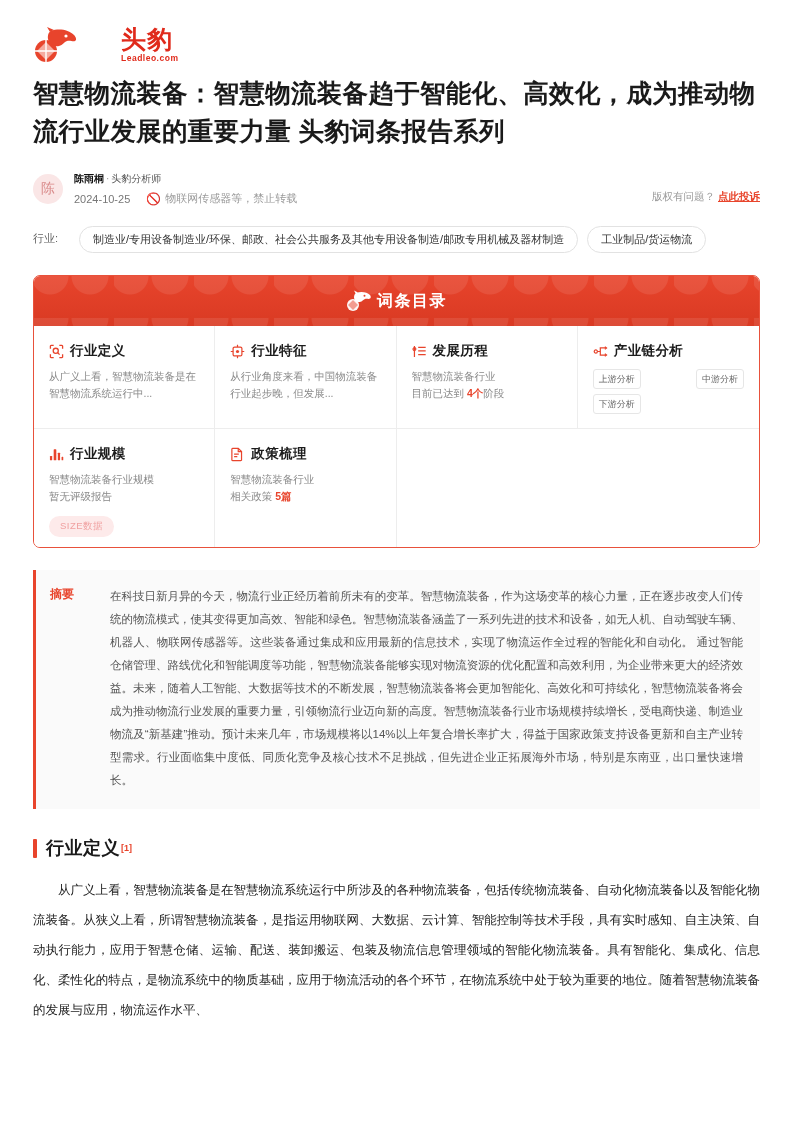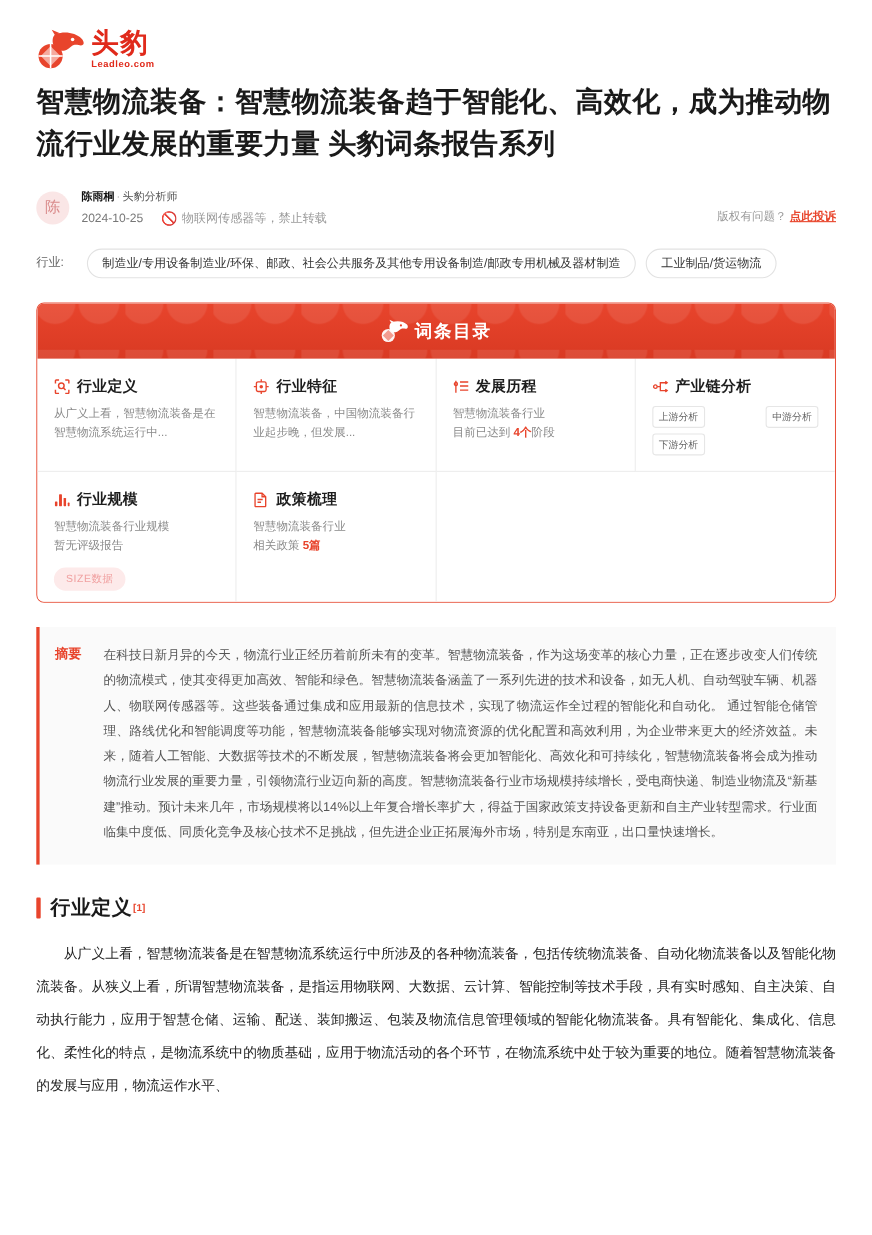--- a/index.html
+++ b/index.html
@@ -7,21 +7,21 @@
   body {
     width: 793px; height: 1123px;
     background: #ffffff;
     font-family: "Liberation Sans", "DejaVu Sans", sans-serif;
     color: #222;
     overflow: hidden;
   }
   .page { width:793px; height:1123px; padding: 0 33px; position:relative; }
 
   
-  .logo-row { padding-top: 32px; display:flex; align-items:center; height:58px; }
+  .logo-row { padding-top: 32px; display:flex; align-items:center; height:58px;gap:38px; }
   .logo-mark { width:46px; height:40px; position:relative; flex:0 0 auto; }
   .logo-text { margin-left:4px; line-height:1; }
   .logo-cn { font-size:25px; font-weight:bold; color:#e02a1b; letter-spacing:1px; }
   .logo-en { font-size:8.5px; color:#e02a1b; letter-spacing:.5px; font-weight:bold; margin-top:2px;}
 
   
   .title {
     margin: 16px 0 0 0;
     font-size: 25.5px;
     line-height: 38px;
@@ -96,21 +96,21 @@
   }
   .badge {
     display:inline-block; margin-top:11px;
     background:#fdeaea; color:#f0a0a0; border-radius:11px;
     padding:4px 11px; font-size:9.5px; letter-spacing:.5px;
   }
 
   
   .abstract {
     margin-top:22px; background:#fafafa; border-left:3px solid #e8442c;
-    padding:15px 17px 17px 14px; display:flex;
+    padding:15px 17px 17px 14px; display:flex;gap:16px;
   }
   .abstract-label { color:#e8442c; font-weight:bold; font-size:12px; flex:0 0 auto; width:36px; padding-top:1px;}
   .abstract-body { font-size:11.5px; line-height:23px; color:#555; text-align:justify; margin-left:8px;}
 
   
   .section-head { margin-top:27px; display:flex; align-items:center; }
   .section-bar { width:4px; height:19px; background:#e8442c; margin-right:9px; border-radius:1px; }
   .section-title { font-size:18px; font-weight:bold; color:#1a1a1a; letter-spacing:.5px;}
   .section-sup { font-size:9px; color:#e8442c; vertical-align:super; font-weight:bold; margin-left:1px;}
   .section-body {
@@ -210,21 +210,21 @@
         <div class="cat-head">
           <span class="cat-icon">
             <svg width="15" height="15" viewBox="0 0 16 16" fill="none" stroke="#e8442c" stroke-width="1.3">
               <rect x="3.3" y="3.3" width="9.4" height="9.4" rx="1.6"></rect>
               <path d="M8 .8v2.5M8 12.7v2.5M.8 8h2.5M12.7 8h2.5"></path>
               <circle cx="8" cy="8" r="1.7" fill="#e8442c" stroke="none"></circle>
             </svg>
           </span>
           <span class="cat-name">行业特征</span>
         </div>
-        <div class="cat-desc">智慧物流装备，中国物流装备行业起步晚，但发展...</div>
+        <div class="cat-desc">从行业角度来看，中国物流装备行业起步晚，但发展...</div>
       </div>
 
       <div class="cat-cell">
         <div class="cat-head">
           <span class="cat-icon">
             <svg width="15" height="15" viewBox="0 0 16 16" fill="none" stroke="#e8442c" stroke-width="1.3">
               <path d="M2.6 2.2v11.6"></path>
               <circle cx="2.6" cy="5.4" r="1.5"></circle>
               <path d="M6.6 3.5h8M6.6 7.4h8M6.6 11.3h8"></path>
             </svg>

